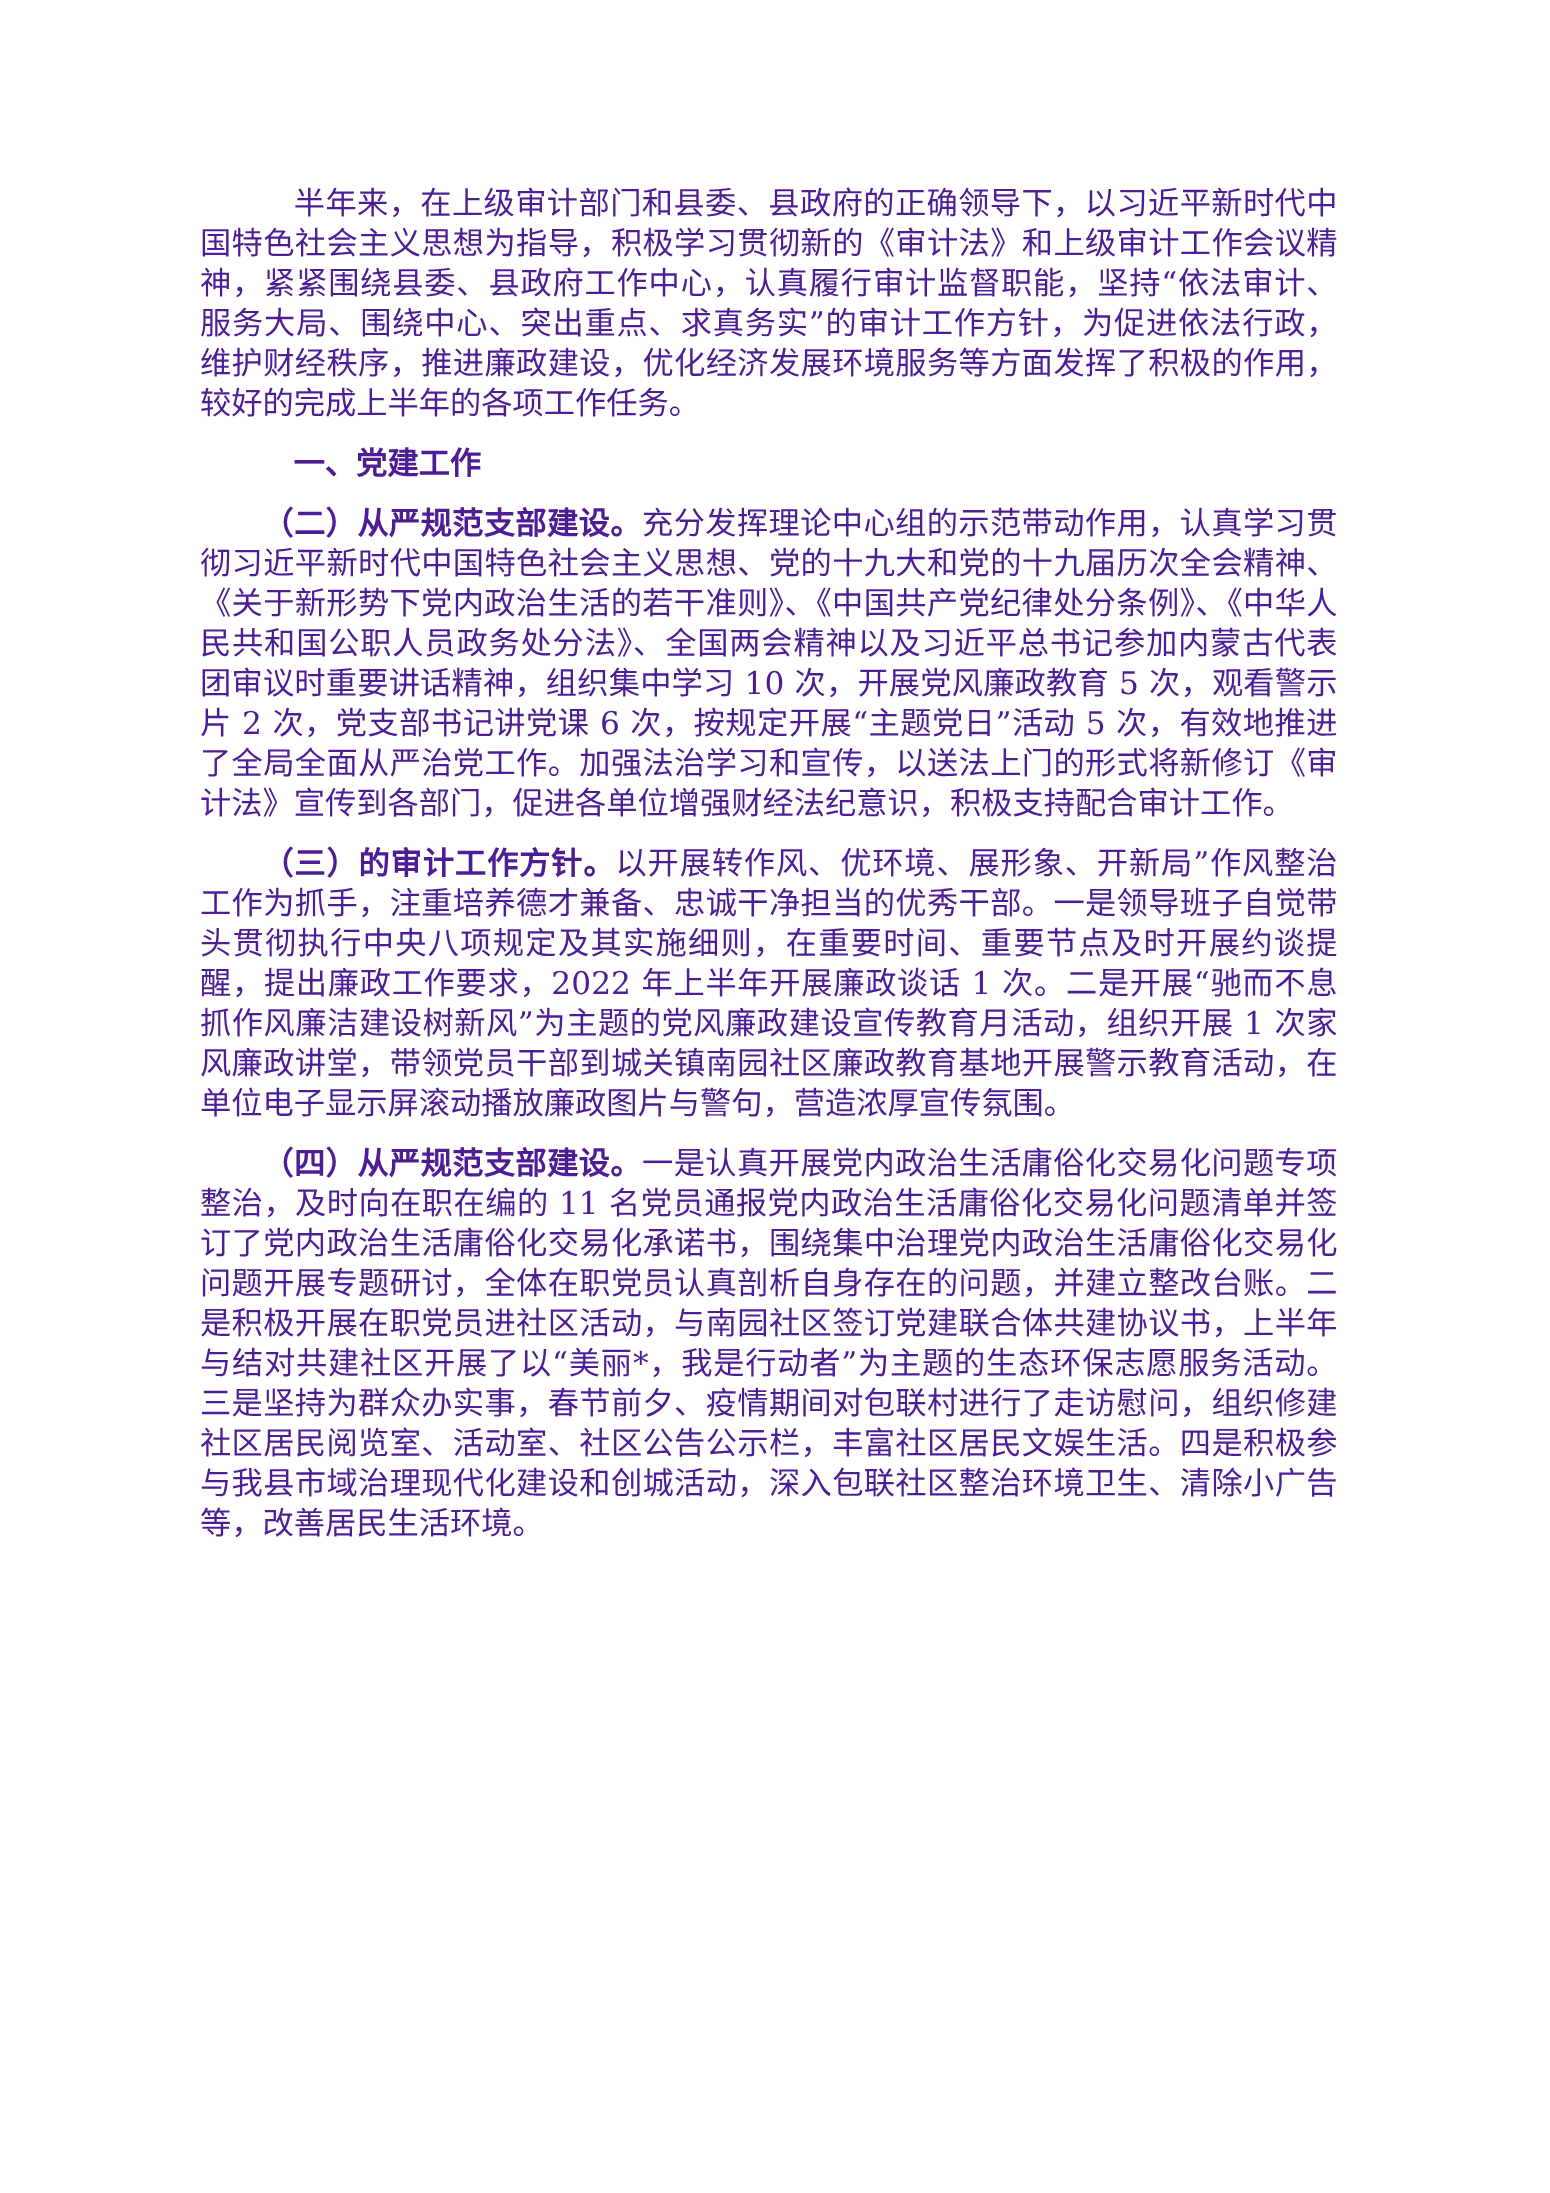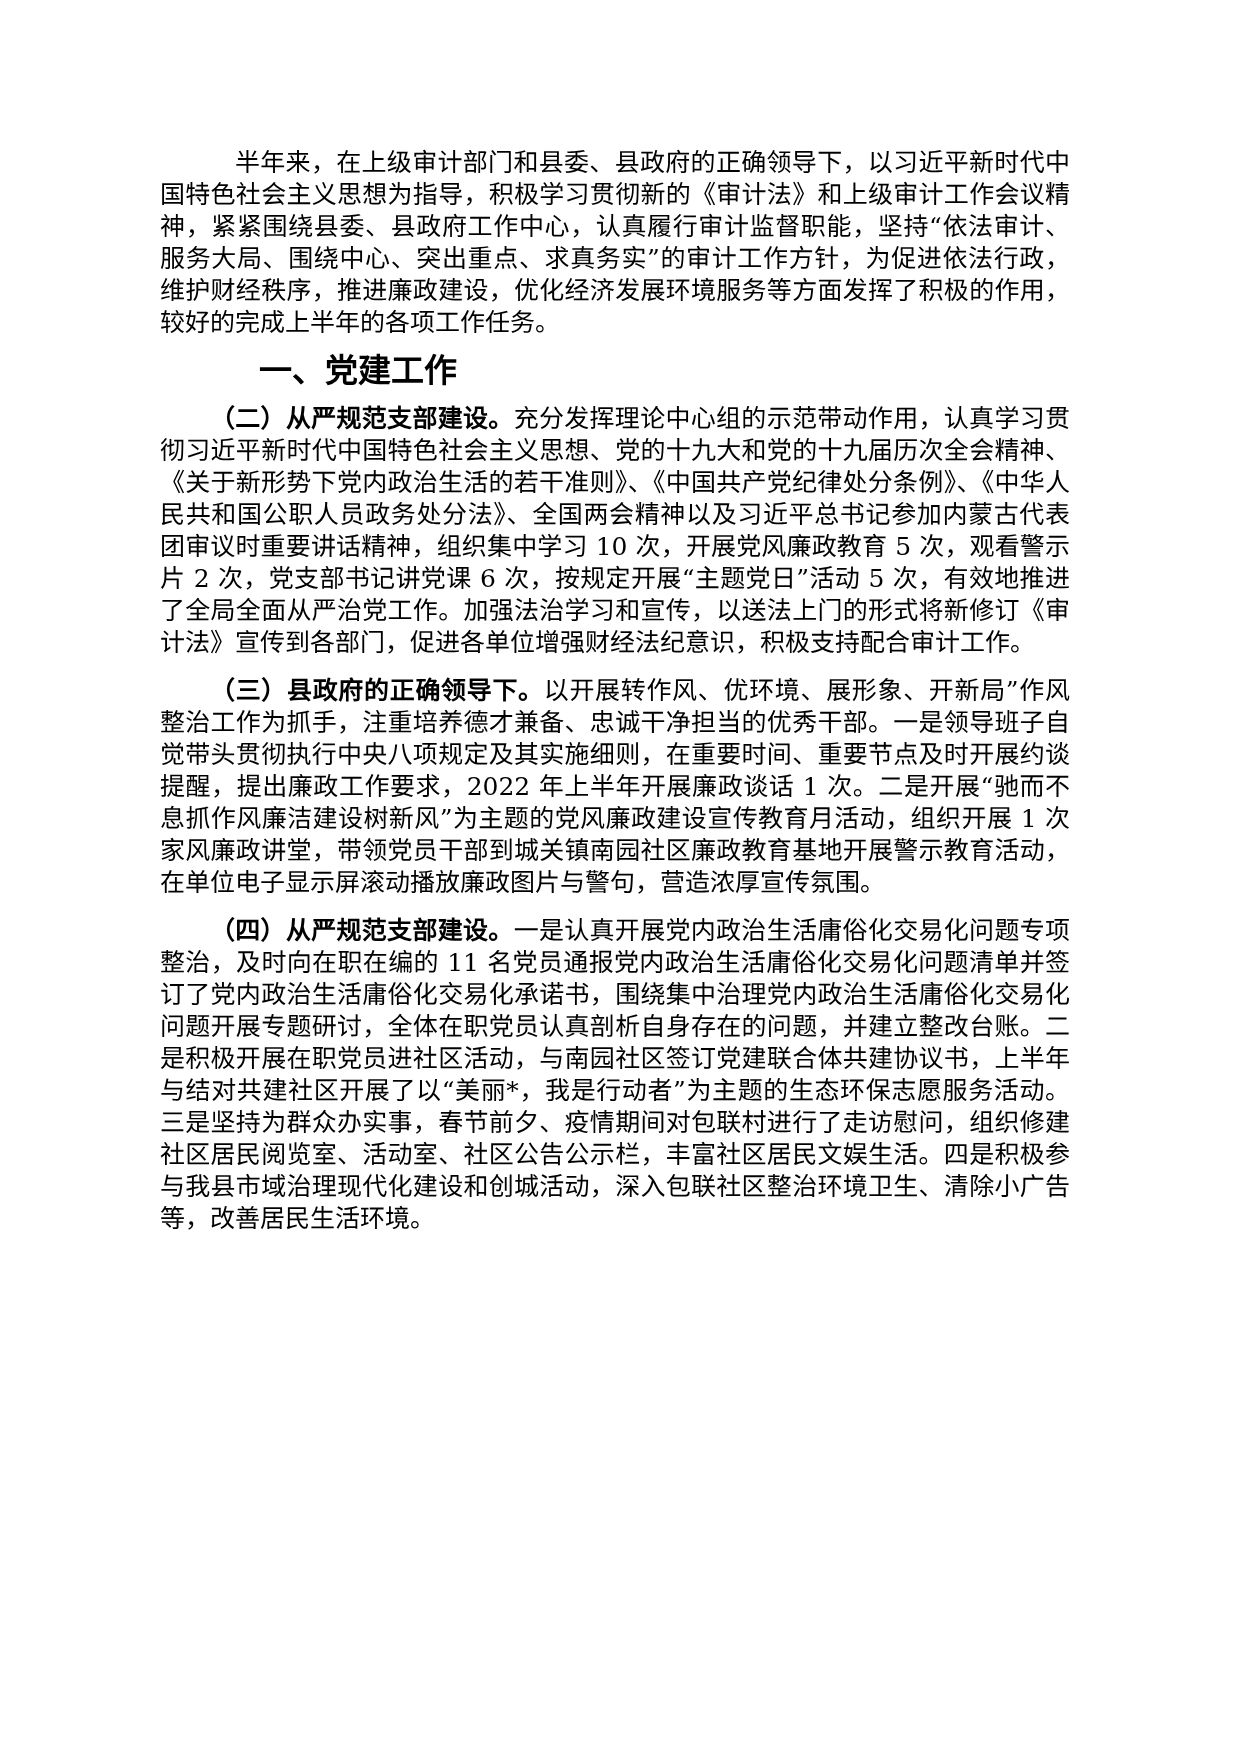--- a/index.html
+++ b/index.html
@@ -10,52 +10,52 @@
   .page {
     position: relative;
     width: 1240px;
     height: 1754px;
     margin: 0 auto;
     background: #ffffff;
     box-sizing: border-box;
     padding: 147px 170px 0 160px;
     overflow: hidden;
     font-family: "DejaVu Serif", "Liberation Serif", serif;
-    color: #000000;
+    color: #4c1d95;
   }
   .doc-body {
     width: 100%;
   }
   .para {
     margin: 0 0 16px 0;
     font-size: 25px;
     line-height: 32px;
     text-align: justify;
     text-justify: inter-ideograph;
     text-indent: 2em;
     word-break: break-all;
   }
   .para.intro {
     text-indent: 3em;
   }
   .heading {
     margin: 0 0 16px 0;
-    font-size: 33px;
+    font-size: 25px;
     line-height: 32px;
     font-weight: bold;
     text-indent: 3em;
   }
   .lead {
     font-weight: bold;
   }
 </style>
 </head>
 <body>
 
 <div class="page">
   <main class="doc-body">
       <p class="para intro"><span>半年来，在上级审计部门和县委、县政府的正确领导下，以习近平新时代中国特色社会主义思想为指导，积极学习贯彻新的《审计法》和上级审计工作会议精神，紧紧围绕县委、县政府工作中心，认真履行审计监督职能，坚持“依法审计、服务大局、围绕中心、突出重点、求真务实”的审计工作方针，为促进依法行政，维护财经秩序，推进廉政建设，优化经济发展环境服务等方面发挥了积极的作用，较好的完成上半年的各项工作任务。</span></p>
       <h2 class="heading">一、党建工作</h2>
       <p class="para"><strong class="lead">（二）从严规范支部建设。</strong><span>充分发挥理论中心组的示范带动作用，认真学习贯彻习近平新时代中国特色社会主义思想、党的十九大和党的十九届历次全会精神、《关于新形势下党内政治生活的若干准则》、《中国共产党纪律处分条例》、《中华人民共和国公职人员政务处分法》、全国两会精神以及习近平总书记参加内蒙古代表团审议时重要讲话精神，组织集中学习 10 次，开展党风廉政教育 5 次，观看警示片 2 次，党支部书记讲党课 6 次，按规定开展“主题党日”活动 5 次，有效地推进了全局全面从严治党工作。加强法治学习和宣传，以送法上门的形式将新修订《审计法》宣传到各部门，促进各单位增强财经法纪意识，积极支持配合审计工作。</span></p>
-      <p class="para"><strong class="lead">（三）县政府的正确领导下。</strong><span>以开展转作风、优环境、展形象、开新局”作风整治工作为抓手，注重培养德才兼备、忠诚干净担当的优秀干部。一是领导班子自觉带头贯彻执行中央八项规定及其实施细则，在重要时间、重要节点及时开展约谈提醒，提出廉政工作要求，2022 年上半年开展廉政谈话 1 次。二是开展“驰而不息抓作风廉洁建设树新风”为主题的党风廉政建设宣传教育月活动，组织开展 1 次家风廉政讲堂，带领党员干部到城关镇南园社区廉政教育基地开展警示教育活动，在单位电子显示屏滚动播放廉政图片与警句，营造浓厚宣传氛围。</span></p>
+      <p class="para"><strong class="lead">（三）的审计工作方针。</strong><span>以开展转作风、优环境、展形象、开新局”作风整治工作为抓手，注重培养德才兼备、忠诚干净担当的优秀干部。一是领导班子自觉带头贯彻执行中央八项规定及其实施细则，在重要时间、重要节点及时开展约谈提醒，提出廉政工作要求，2022 年上半年开展廉政谈话 1 次。二是开展“驰而不息抓作风廉洁建设树新风”为主题的党风廉政建设宣传教育月活动，组织开展 1 次家风廉政讲堂，带领党员干部到城关镇南园社区廉政教育基地开展警示教育活动，在单位电子显示屏滚动播放廉政图片与警句，营造浓厚宣传氛围。</span></p>
       <p class="para"><strong class="lead">（四）从严规范支部建设。</strong><span>一是认真开展党内政治生活庸俗化交易化问题专项整治，及时向在职在编的 11 名党员通报党内政治生活庸俗化交易化问题清单并签订了党内政治生活庸俗化交易化承诺书，围绕集中治理党内政治生活庸俗化交易化问题开展专题研讨，全体在职党员认真剖析自身存在的问题，并建立整改台账。二是积极开展在职党员进社区活动，与南园社区签订党建联合体共建协议书，上半年与结对共建社区开展了以“美丽*，我是行动者”为主题的生态环保志愿服务活动。三是坚持为群众办实事，春节前夕、疫情期间对包联村进行了走访慰问，组织修建社区居民阅览室、活动室、社区公告公示栏，丰富社区居民文娱生活。四是积极参与我县市域治理现代化建设和创城活动，深入包联社区整治环境卫生、清除小广告等，改善居民生活环境。</span></p>
     </main>
 </div>
 
 </body></html>

